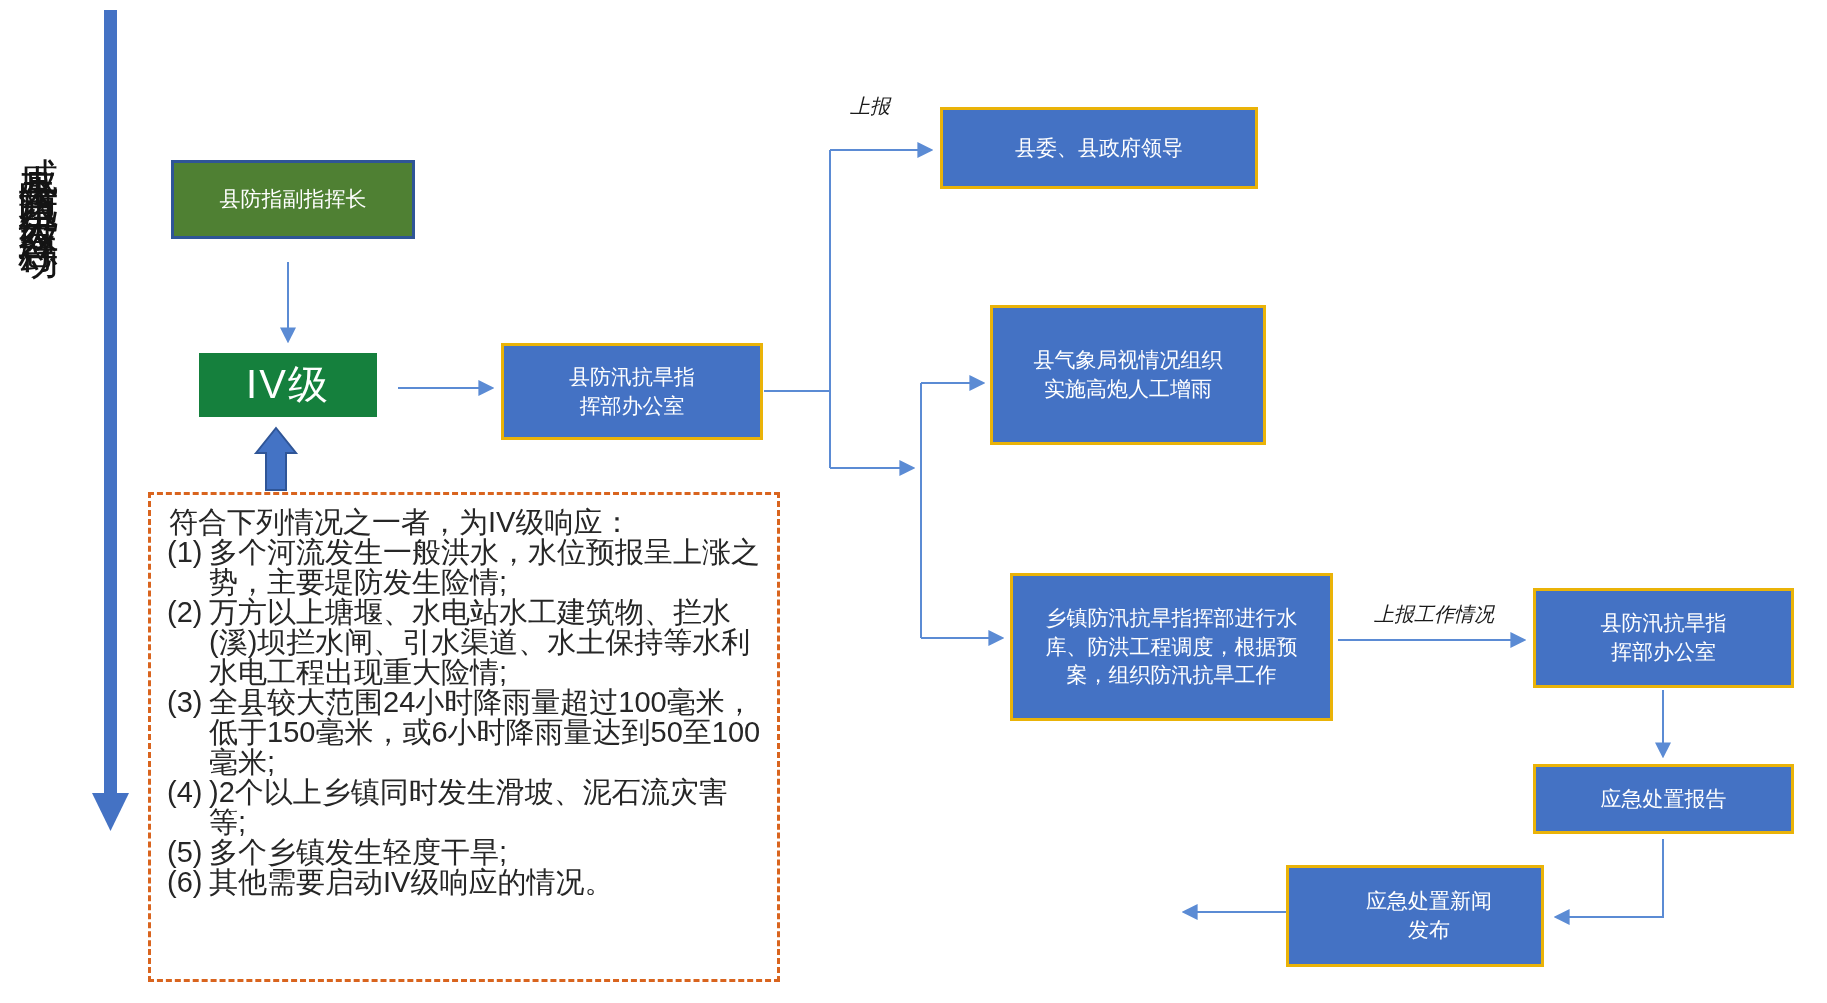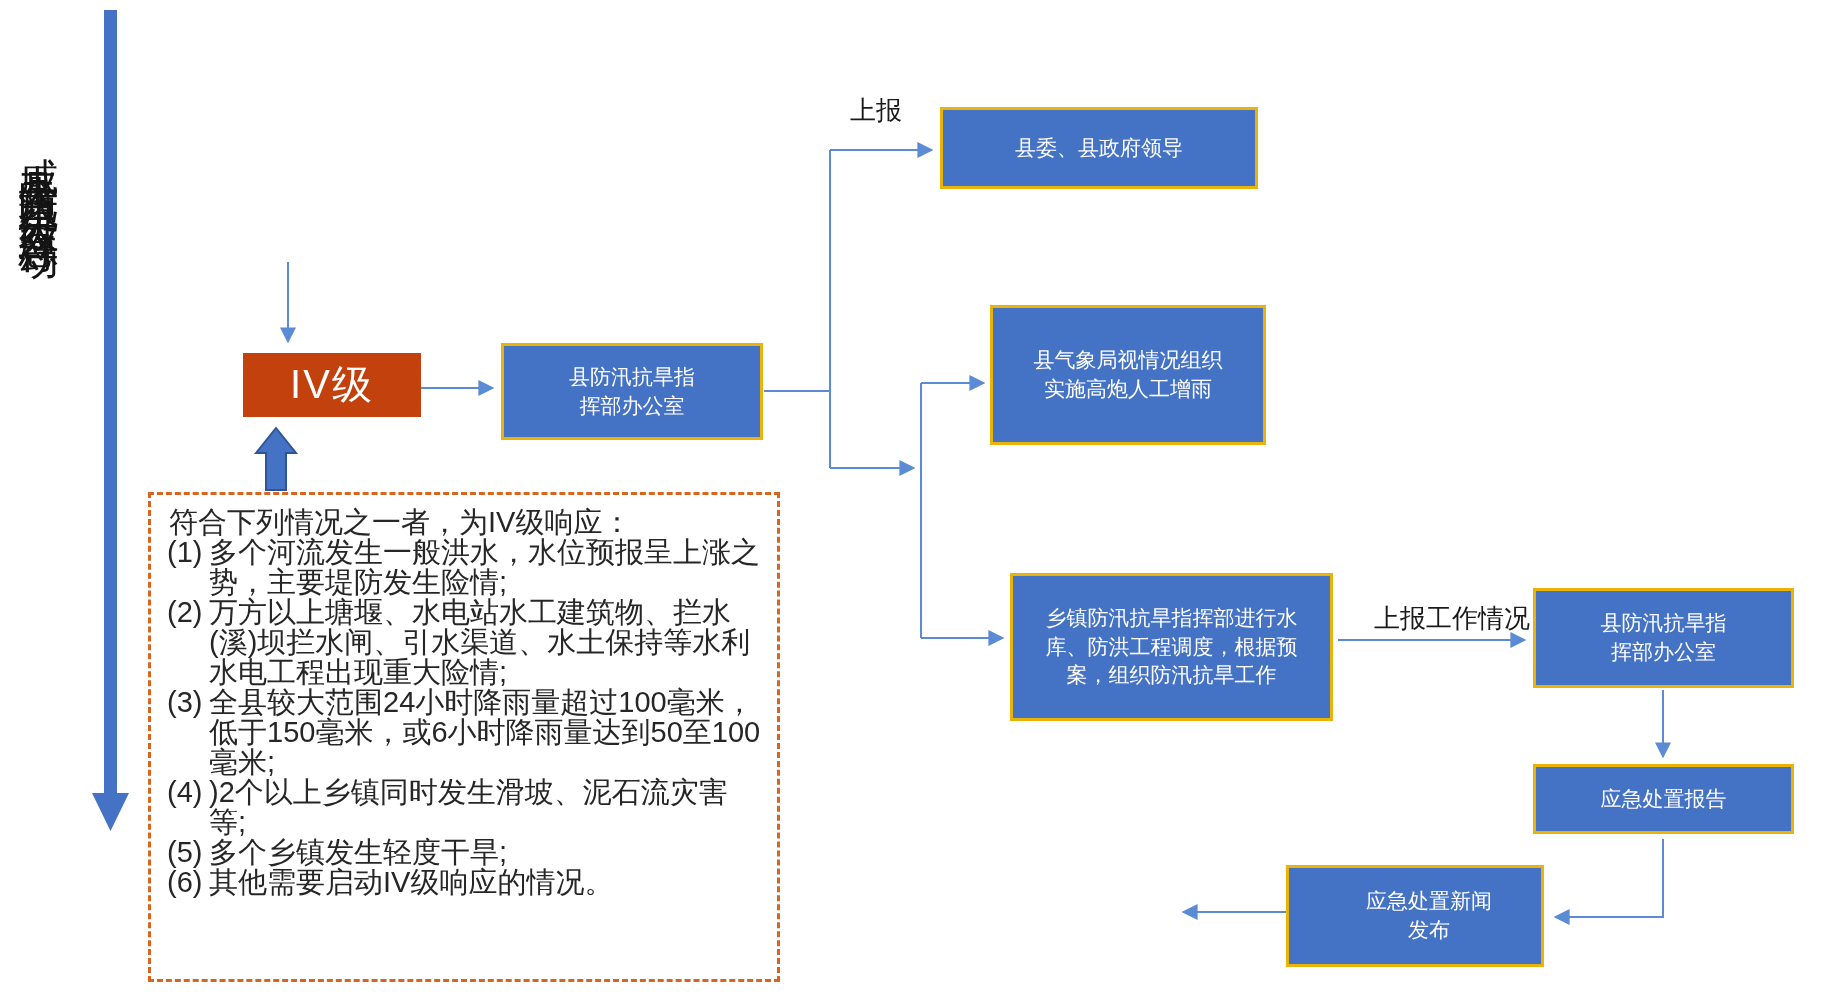--- a/index.html
+++ b/index.html
@@ -14,23 +14,23 @@
   }
   svg.wires{position:absolute;left:0;top:0;width:1827px;height:1003px;}
   .box{
     position:absolute;box-sizing:border-box;
     display:flex;align-items:center;justify-content:center;
     text-align:center;color:#ffffff;
     background:#4472c4;border:3px solid #eab308;
     font-size:21px;line-height:1.38;white-space:pre-line;
   }
   .box.green{background:#4f8033;border-color:#2f5597;}
-  .box.level{background:#c2410c;border:none;font-size:40px;letter-spacing:2px;margin-left:44px;}
+  .box.level{background:#15803d;border:none;font-size:40px;letter-spacing:2px;}
   .edge-label{
-    position:absolute;font-size:26px;color:#1a1a1a;white-space:nowrap;
+    position:absolute;font-size:20px;color:#1a1a1a;white-space:nowrap;font-style:italic;
   }
   .criteria{
     position:absolute;left:148px;top:492px;width:632px;height:490px;
     box-sizing:border-box;border:3px dashed #d9641e;
     padding:12px 14px 10px 16px;color:#262626;
     font-size:29px;line-height:30px;
   }
   .crit-intro{margin:0 0 0 2px;}
   .crit-row{display:flex;}
   .crit-num{flex:none;width:42px;}
@@ -75,20 +75,23 @@
 
     <line x1="1338" y1="640" x2="1524" y2="640" stroke="#5b8bd4" stroke-width="2" marker-end="url(#arr)"></line>
 
     <line x1="1663" y1="690" x2="1663" y2="756" stroke="#5b8bd4" stroke-width="2" marker-end="url(#arr)"></line>
 
     <polyline points="1663,839 1663,917 1556,917" fill="none" stroke="#5b8bd4" stroke-width="2" marker-end="url(#arr)"></polyline>
 
     <line x1="1286" y1="912" x2="1184" y2="912" stroke="#5b8bd4" stroke-width="2" marker-end="url(#arr)"></line>
   </svg>
 
+  <div class="box green" style="left:171px;top:160px;width:244px;height:79px;">
+    <span>县防指副指挥长</span>
+  </div>
 
   <div class="box level" style="left:199px;top:353px;width:178px;height:64px;">
     <span>IV级</span>
   </div>
 
   <div class="box" style="left:501px;top:343px;width:262px;height:97px;">
     <span>县防汛抗旱指
 挥部办公室</span>
   </div>
 

